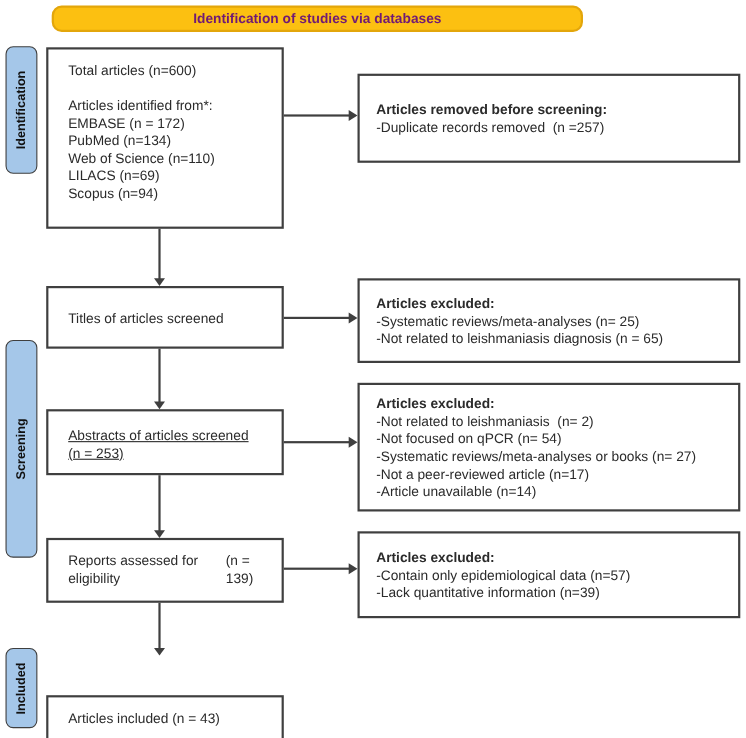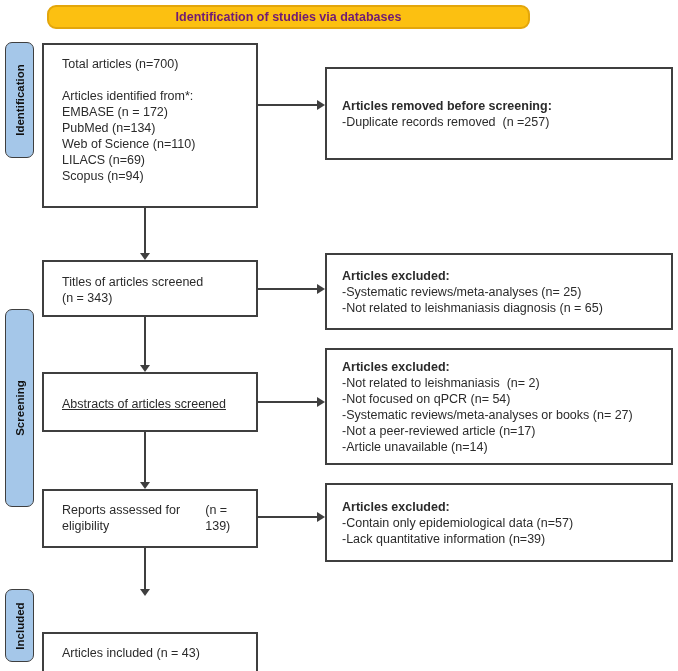--- a/index.html
+++ b/index.html
@@ -43,21 +43,21 @@
   }
   .fbox .line{min-height:16px;white-space:pre-wrap;}
   .lbox{left:42px;width:216px;padding:11px 8px 8px 18px;}
   .lbox.b1{top:43px;height:165px;}
   .lbox.b2{top:260px;height:57px;display:flex;flex-direction:column;justify-content:center;}
   .lbox.b3{top:372px;height:60px;display:flex;flex-direction:column;justify-content:center;text-decoration:underline;}
   .lbox.b4{top:489px;height:59px;display:flex;flex-direction:row;justify-content:center;}
   .lbox.b5{top:596px;height:64px;display:flex;flex-direction:column;justify-content:flex-start;margin-top:36px;}
   .rbox{left:325px;width:348px;padding:6px 8px 6px 15px;display:flex;flex-direction:column;justify-content:center;}
   .rbox .title{font-weight:bold;}
-  .rbox.r1{top:67px;height:93px;}
+  .rbox.r1{top:67px;height:81px;}
   .rbox.r2{top:253px;height:77px;}
   .rbox.r3{top:348px;height:117px;}
   .rbox.r4{top:483px;height:79px;}
   .arrow-down{
     position:absolute;width:2px;background:var(--arrow);left:144px;
   }
   .arrow-down::after{
     content:"";position:absolute;bottom:-6px;left:-4px;
     border-left:5px solid transparent;border-right:5px solid transparent;
     border-top:7px solid var(--arrow);
@@ -92,37 +92,37 @@
     <span>Identification</span>
   </div>
   <div class="stage screening">
     <span>Screening</span>
   </div>
   <div class="stage included">
     <span>Included</span>
   </div>
 
   <div class="fbox lbox b1">
-    <div class="line">Total articles (n=700)</div>
+    <div class="line">Total articles (n=600)</div>
     <div class="line"></div>
     <div class="line">Articles identified from*:</div>
     <div class="line">EMBASE (n = 172)</div>
     <div class="line">PubMed (n=134)</div>
     <div class="line">Web of Science (n=110)</div>
     <div class="line">LILACS (n=69)</div>
     <div class="line">Scopus (n=94)</div>
   </div>
 
   <div class="fbox lbox b2">
     <div class="line">Titles of articles screened</div>
-    <div class="line">(n = 343)</div>
   </div>
 
   <div class="fbox lbox b3">
     <div class="line">Abstracts of articles screened</div>
+    <div class="line">(n = 253)</div>
   </div>
 
   <div class="fbox lbox b4">
     <div class="line">Reports assessed for eligibility</div>
     <div class="line">(n = 139)</div>
   </div>
 
   <div class="fbox lbox b5">
     <div class="line">Articles included (n = 43)</div>
   </div>

